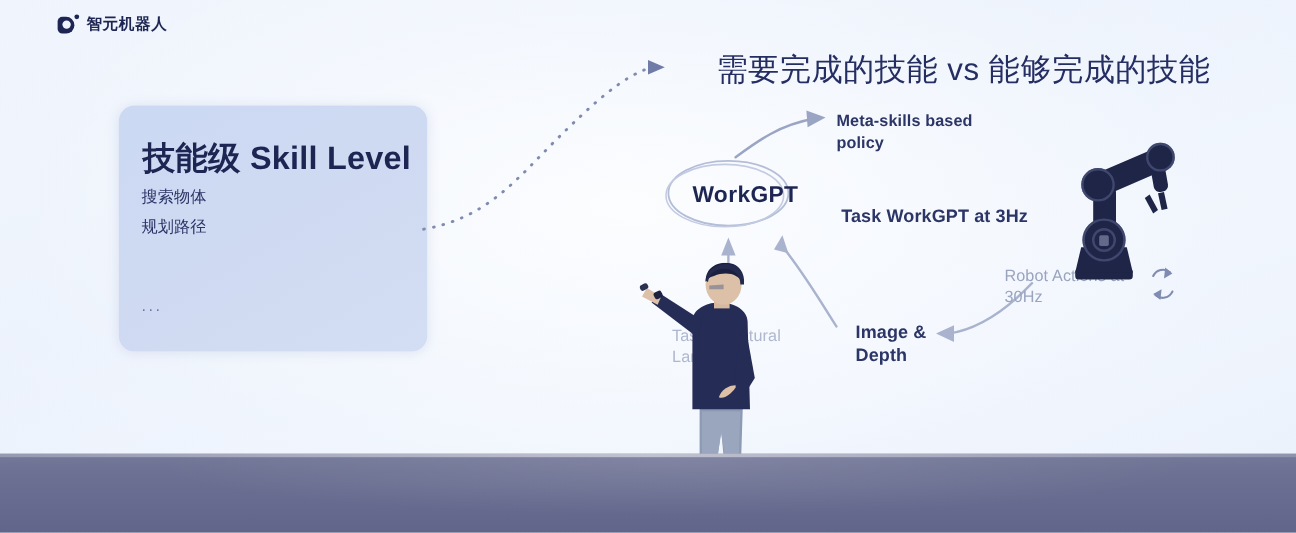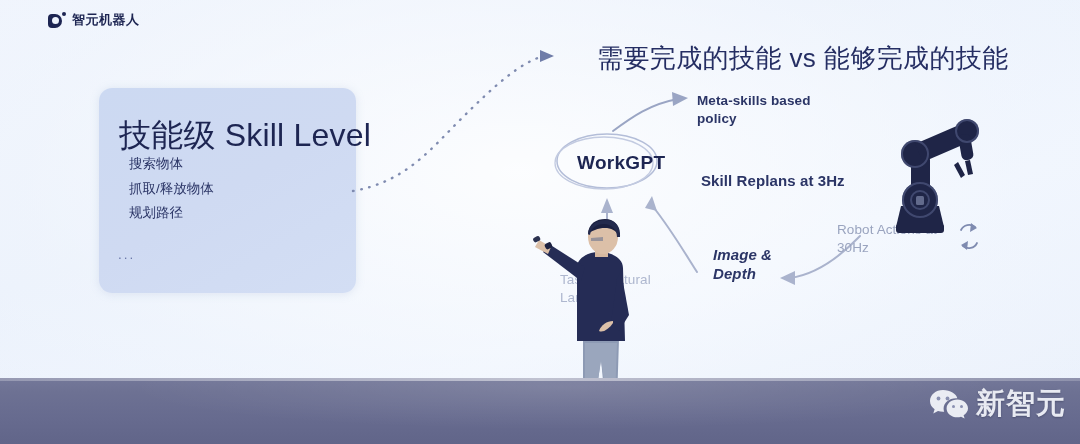--- a/index.html
+++ b/index.html
@@ -22,37 +22,37 @@
   .brand-mark .d{position:absolute;left:0;top:2px;width:14px;height:14px;border-radius:4px 7px 7px 4px;
     background:#1d2552;}
   .brand-mark .d:after{content:"";position:absolute;left:3.5px;top:3.5px;width:7px;height:7px;border-radius:50%;background:#eef3fc;}
   .brand-mark .dot{position:absolute;right:-1px;top:0;width:4px;height:4px;border-radius:50%;background:#1d2552;}
   .brand-text{font-size:13px;color:#1d2552;letter-spacing:.5px;font-weight:600;}
 
   
   .skill-card{position:absolute;left:99px;top:88px;width:257px;height:205px;
     background:linear-gradient(150deg,#ccd9f2 0%,#cfdaf2 50%,#d3def4 100%);
     border-radius:13px;box-shadow:0 1px 10px rgba(130,150,190,.18);}
-  .skill-title{position:absolute;left:119px;top:114px;font-size:32px;font-weight:400;color:#1d2552;letter-spacing:.2px;}
+  .skill-title{position:absolute;left:119px;top:114px;font-size:27px;font-weight:700;color:#1d2552;letter-spacing:.2px;}
   .skill-list{position:absolute;left:118px;top:152px;width:230px;}
-  .skill-list li{list-style:none;font-size:13.5px;color:#2b3566;line-height:24.5px;font-weight:500;margin-left:11px;}
+  .skill-list li{list-style:none;font-size:13.5px;color:#2b3566;line-height:24.5px;font-weight:500;}
   .skill-list{margin:0;padding:0;}
   .skill-ellipsis{position:absolute;left:118px;top:247px;font-size:13.5px;color:#6a77a8;letter-spacing:2px;}
 
   
   .headline{position:absolute;left:562px;top:41px;font-size:26px;font-weight:400;color:#252e63;letter-spacing:.4px;white-space:nowrap;margin-left:35px;}
 
   
   svg.over{position:absolute;left:0;top:0;width:1080px;height:444px;pointer-events:none;}
 
   
   .lbl{position:absolute;color:#2b3566;font-size:13.5px;line-height:17.5px;font-weight:600;letter-spacing:.1px;}
   .lbl.meta{left:697px;top:92px;}
   .lbl.replan{left:701px;top:172px;font-size:15px;}
-  .lbl.imgdepth{left:713px;top:245px;font-size:15px;line-height:19px;font-style:italic;}
+  .lbl.imgdepth{left:713px;top:268px;font-size:15px;line-height:19px;}
   .lbl.robotact{left:837px;top:221px;color:#9aa4bf;font-weight:500;}
   .lbl.tasknl{left:560px;top:271px;color:#aeb7cf;font-weight:500;line-height:18px;}
   .workgpt{position:absolute;left:577px;top:152px;font-size:19px;font-weight:700;color:#1d2552;letter-spacing:.3px;}
 
   
   .robot{position:absolute;left:882px;top:96px;width:116px;height:150px;}
 
   
   .person{position:absolute;left:533px;top:219px;width:132px;height:215px;}
 
@@ -83,21 +83,20 @@
       <span class="d"></span>
         <span class="dot"></span>
     </span>
     <span class="brand-text">智元机器人</span>
   </div>
 
   <div class="skill-card"></div>
   <div class="skill-title">技能级 Skill Level</div>
   <ul class="skill-list">
     <li>搜索物体</li>
-    <li>抓取/释放物体</li>
     <li>规划路径</li>
   </ul>
   <div class="skill-ellipsis">...</div>
 
   <div class="headline">需要完成的技能 vs 能够完成的技能</div>
 
   <svg class="over" viewBox="0 0 1080 444">
 
     <g>
       <path d="M353,191 C405,182 430,150 460,120 C492,88 520,62 544,56" fill="none" stroke="#7f8bb0" stroke-width="2.4" stroke-linecap="round" stroke-dasharray="0.6 7.6"></path>
@@ -132,21 +131,21 @@
     <g>
       <path d="M961,230 a9,9 0 0 1 14,-3" fill="none" stroke="#7f8bb0" stroke-width="1.8" stroke-linecap="round"></path>
       <path d="M977,243 a9,9 0 0 1 -14,3" fill="none" stroke="#7f8bb0" stroke-width="1.8" stroke-linecap="round"></path>
       <path d="M971,223 L977,228 L970,232 Z" fill="#7f8bb0"></path>
       <path d="M967,250 L961,245 L968,241 Z" fill="#7f8bb0"></path>
     </g>
   </svg>
 
   <div class="workgpt">WorkGPT</div>
   <div class="lbl meta">Meta-skills based<br>policy</div>
-  <div class="lbl replan">Skill Replans at 3Hz</div>
+  <div class="lbl replan">Task WorkGPT at 3Hz</div>
   <div class="lbl imgdepth">Image &amp;<br>Depth</div>
   <div class="lbl robotact">Robot Actions at<br>30Hz</div>
   <div class="lbl tasknl">Task in Natural<br>Lan<span style="opacity:.55">guage</span></div>
 
   <svg class="robot" viewBox="0 0 116 150">
     <g fill="#1f2547">
       <rect x="14" y="128" width="48" height="9" rx="3"></rect>
       <path d="M19,110 L57,110 L62,131 L14,131 Z"></path>
       <circle cx="38" cy="104" r="18"></circle>
       <rect x="29" y="58" width="19" height="52" rx="6"></rect>
@@ -189,29 +188,14 @@
     <ellipse cx="70" cy="18" rx="15" ry="17" fill="#dcc0a8"></ellipse>
     <path d="M55,16 C55,4 64,0 72,0 C82,0 87,7 86,17 C82,9 72,7 62,11 C58,12 56,14 55,16 Z" fill="#1b2040"></path>
     <path d="M55,15 C56,6 64,1 73,1 C83,1 88,8 87,18 L84,18 C84,10 78,5 71,5 C63,5 58,9 57,16 Z" fill="#232a4d"></path>
     <path d="M58,19 l12,-1 l0,4 l-12,0 Z" fill="#6d7490" opacity=".6"></path>
   </svg>
 
   <div class="floor"></div>
   <div class="floor-hl"></div>
   <div class="floor-sheen"></div>
 
-  <div class="watermark">
-    <svg class="wm-icon" viewBox="0 0 40 30">
-      <g fill="#f4f6fb">
-        <path d="M14,1 C6.8,1 1,5.9 1,11.9 c0,3.3 1.8,6.3 4.6,8.3 L4.3,24.4 L9,22 c1.5,.5 3.2,.8 5,.8 c.4,0 .8,0 1.2,-.1 c-.4,-1 -.6,-2.1 -.6,-3.2 c0,-5.7 5.5,-10.3 12.3,-10.3 c.5,0 .9,0 1.4,.1 C27.3,4.7 21.3,1 14,1 Z"></path>
-        <path d="M39,19.4 c0,-4.9 -4.8,-8.9 -10.7,-8.9 c-5.9,0 -10.7,4 -10.7,8.9 c0,4.9 4.8,8.9 10.7,8.9 c1.3,0 2.5,-.2 3.7,-.6 l3.6,1.9 l-1,-3.3 C37,24.6 39,22.2 39,19.4 Z"></path>
-      </g>
-      <g fill="#8d93b4">
-        <circle cx="9.5" cy="9.5" r="1.9"></circle>
-        <circle cx="18.5" cy="9.5" r="1.9"></circle>
-        <circle cx="24.5" cy="17.5" r="1.5"></circle>
-        <circle cx="32.5" cy="17.5" r="1.5"></circle>
-      </g>
-    </svg>
-    <span class="wm-text">新智元</span>
-  </div>
 
 </div>
 
 </body></html>

